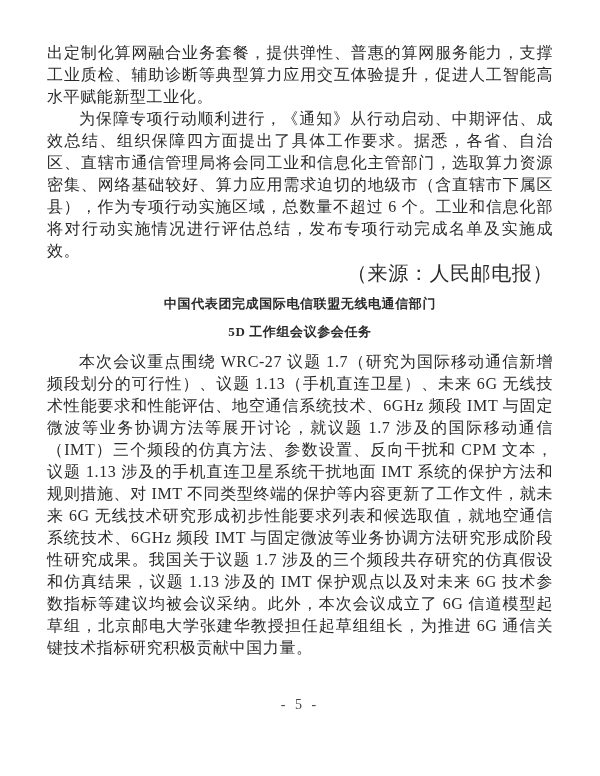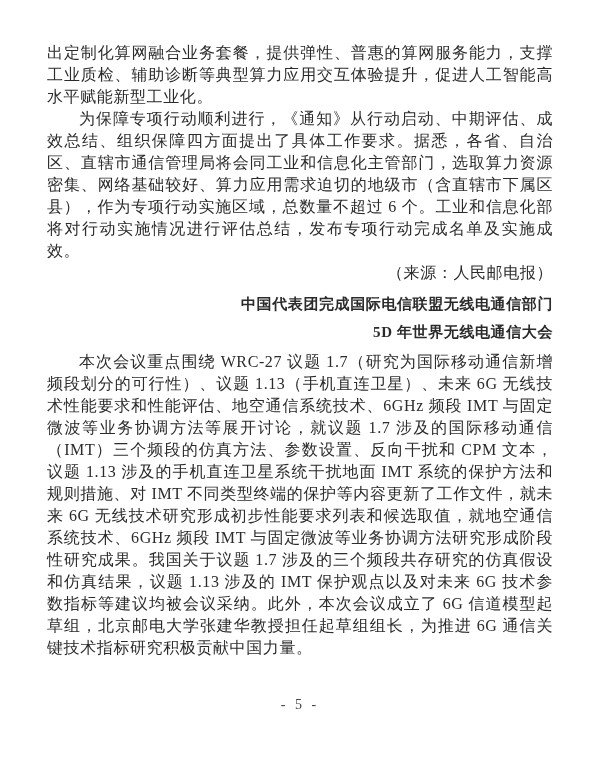--- a/index.html
+++ b/index.html
@@ -24,33 +24,33 @@
     line-height: 22px;
     text-align: justify;
     text-justify: inter-character;
     letter-spacing: 0.6px;
   }
   p.indent {
     text-indent: 2em;
   }
   p.source-line {
     margin: 0;
-    font-size: 16px;
+    font-size: 20px;
     line-height: 22px;
     text-align: right;
     letter-spacing: 0.6px;
   }
   .title-block {
     margin: 6px 0 5px 0;
   }
   .article-title {
     margin: 0;
-    text-align: right;
+    text-align: center;
     font-weight: bold;
-    font-size: 15px;
+    font-size: 13px;
     line-height: 28px;
     letter-spacing: 0.6px;
   }
   .page-number {
     position: absolute;
     left: 0;
     top: 696px;
     width: 100%;
     text-align: center;
     font-size: 14px;
@@ -65,21 +65,21 @@
 <div class="page">
 
   <p class="body-text">出定制化算网融合业务套餐，提供弹性、普惠的算网服务能力，支撑工业质检、辅助诊断等典型算力应用交互体验提升，促进人工智能高水平赋能新型工业化。</p>
 
   <p class="body-text indent">为保障专项行动顺利进行，《通知》从行动启动、中期评估、成效总结、组织保障四方面提出了具体工作要求。据悉，各省、自治区、直辖市通信管理局将会同工业和信息化主管部门，选取算力资源密集、网络基础较好、算力应用需求迫切的地级市（含直辖市下属区县），作为专项行动实施区域，总数量不超过 6 个。工业和信息化部将对行动实施情况进行评估总结，发布专项行动完成名单及实施成效。</p>
 
   <p class="source-line">（来源：人民邮电报）</p>
 
   <div class="title-block">
     <p class="article-title">中国代表团完成国际电信联盟无线电通信部门</p>
-    <p class="article-title">5D 年世界无线电通信大会</p>
+    <p class="article-title">5D 工作组会议参会任务</p>
   </div>
 
 
   <p class="body-text indent">本次会议重点围绕 WRC-27 议题 1.7（研究为国际移动通信新增频段划分的可行性）、议题 1.13（手机直连卫星）、未来 6G 无线技术性能要求和性能评估、地空通信系统技术、6GHz 频段 IMT 与固定微波等业务协调方法等展开讨论，就议题 1.7 涉及的国际移动通信（IMT）三个频段的仿真方法、参数设置、反向干扰和 CPM 文本，议题 1.13 涉及的手机直连卫星系统干扰地面 IMT 系统的保护方法和规则措施、对 IMT 不同类型终端的保护等内容更新了工作文件，就未来 6G 无线技术研究形成初步性能要求列表和候选取值，就地空通信系统技术、6GHz 频段 IMT 与固定微波等业务协调方法研究形成阶段性研究成果。我国关于议题 1.7 涉及的三个频段共存研究的仿真假设和仿真结果，议题 1.13 涉及的 IMT 保护观点以及对未来 6G 技术参数指标等建议均被会议采纳。此外，本次会议成立了 6G 信道模型起草组，北京邮电大学张建华教授担任起草组组长，为推进 6G 通信关键技术指标研究积极贡献中国力量。</p>
 
   <div class="page-number">- 5 -</div>
 
 </div>
 
 </body></html>

